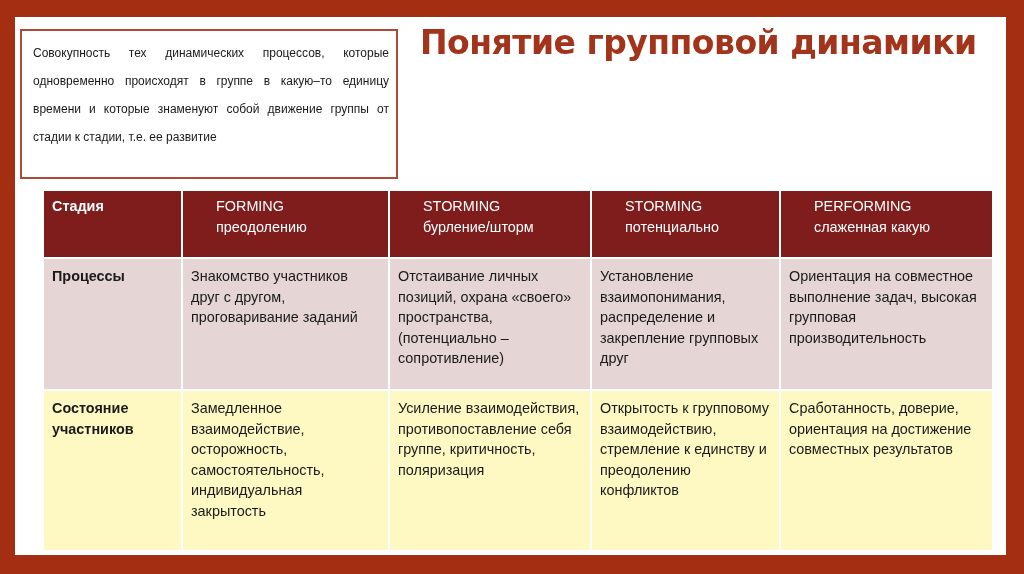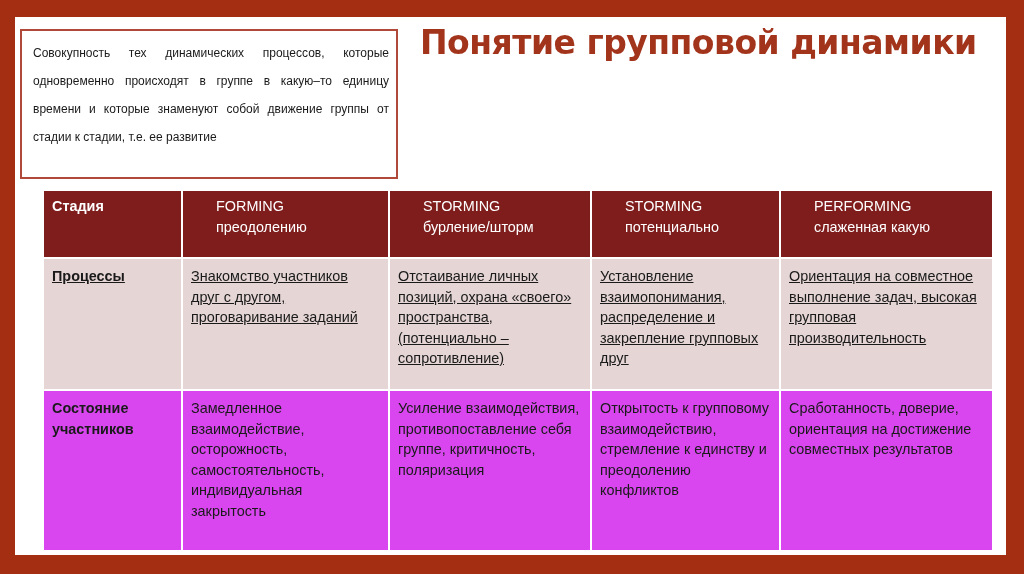--- a/index.html
+++ b/index.html
@@ -38,22 +38,22 @@
     table.stages td {
       vertical-align:top;
       padding:5px 8px 0 8px;
       border:2px solid #ffffff;
       box-sizing:border-box;
     }
     table.stages tr.head td {
       background:#7f1d1d; color:#ffffff; height:68px;
     }
     table.stages tr.head td.first { font-weight:bold; }
-    table.stages tr.r1 td { background:#e5d5d5; height:132px; padding-top:7px;text-decoration:underline; }
-    table.stages tr.r2 td { background:#d946ef; height:161px; padding-top:7px; }
+    table.stages tr.r1 td { background:#e5d5d5; height:132px; padding-top:7px; }
+    table.stages tr.r2 td { background:#fef9c3; height:161px; padding-top:7px; }
     table.stages td.rowhead { font-weight:bold; }
     .line { display:block;margin-left:25px; }
   </style>
 </head>
 <body>
 
 <div class="slide">
   <div class="def-box">Совокупность тех динамических процессов, которые одновременно происходят в группе в какую–то единицу времени и которые знаменуют собой движение группы от стадии к стадии, т.е. ее развитие</div>
   <div class="title">Понятие групповой динамики</div>
 

